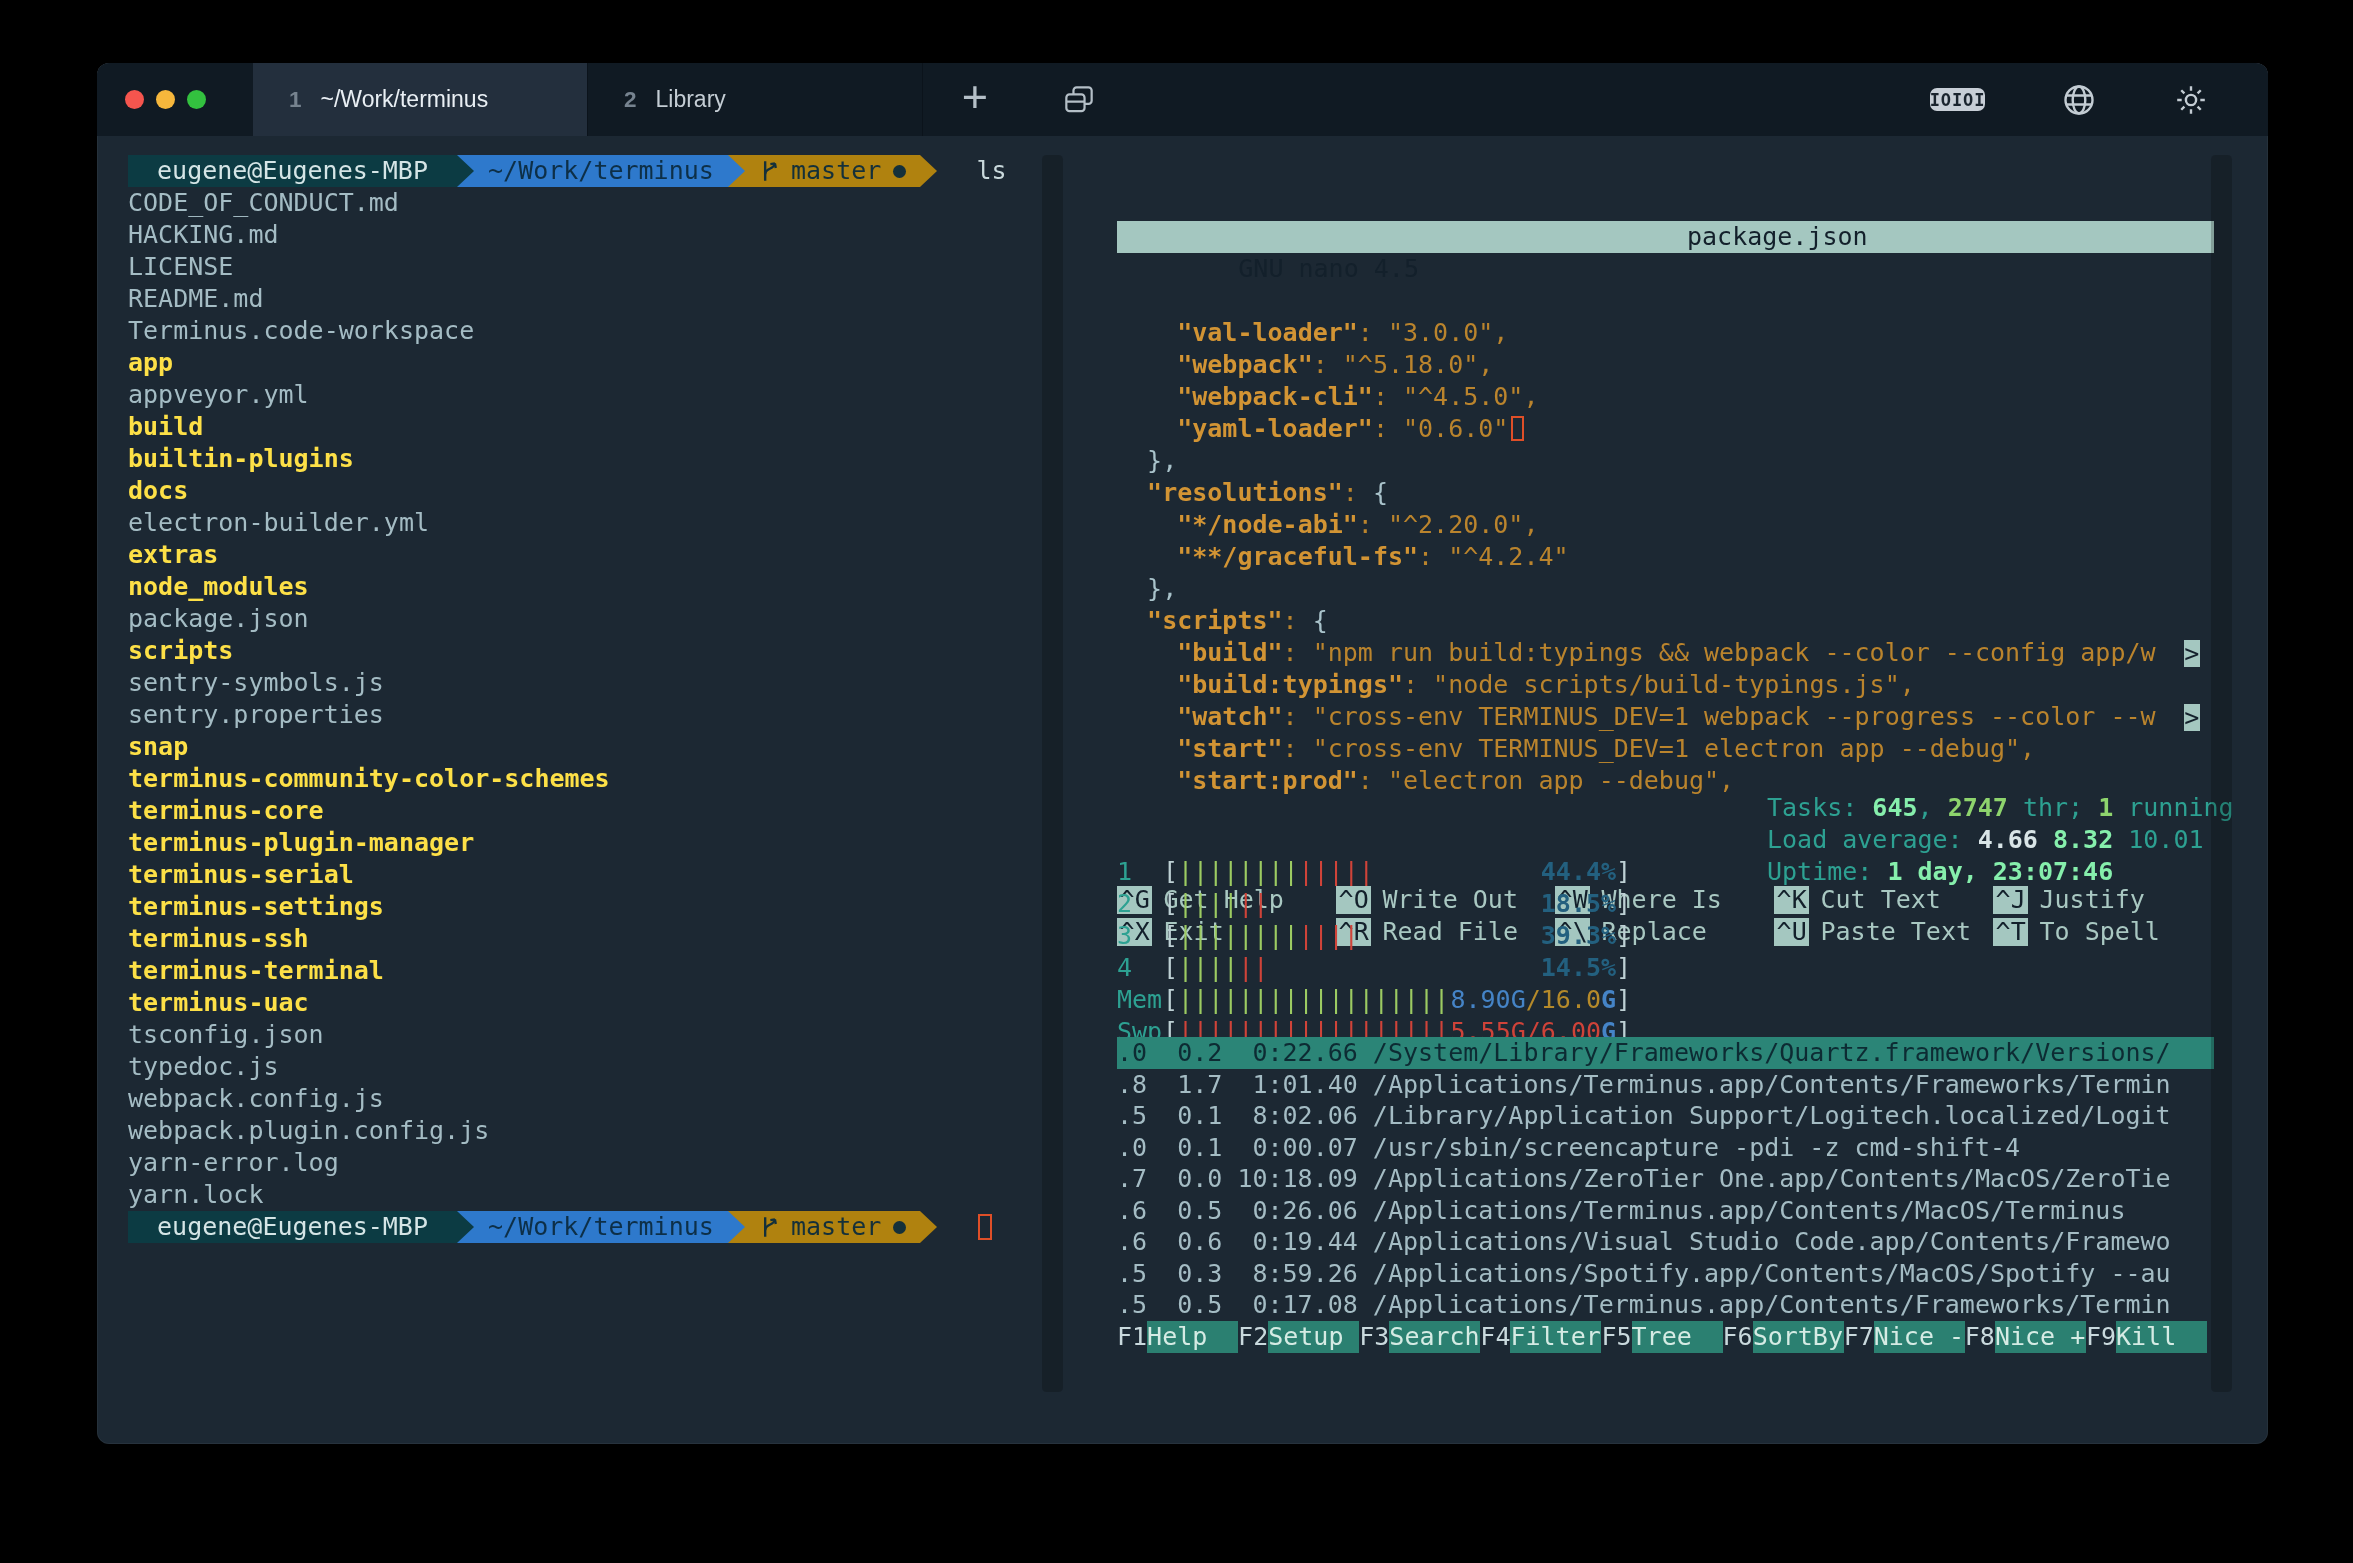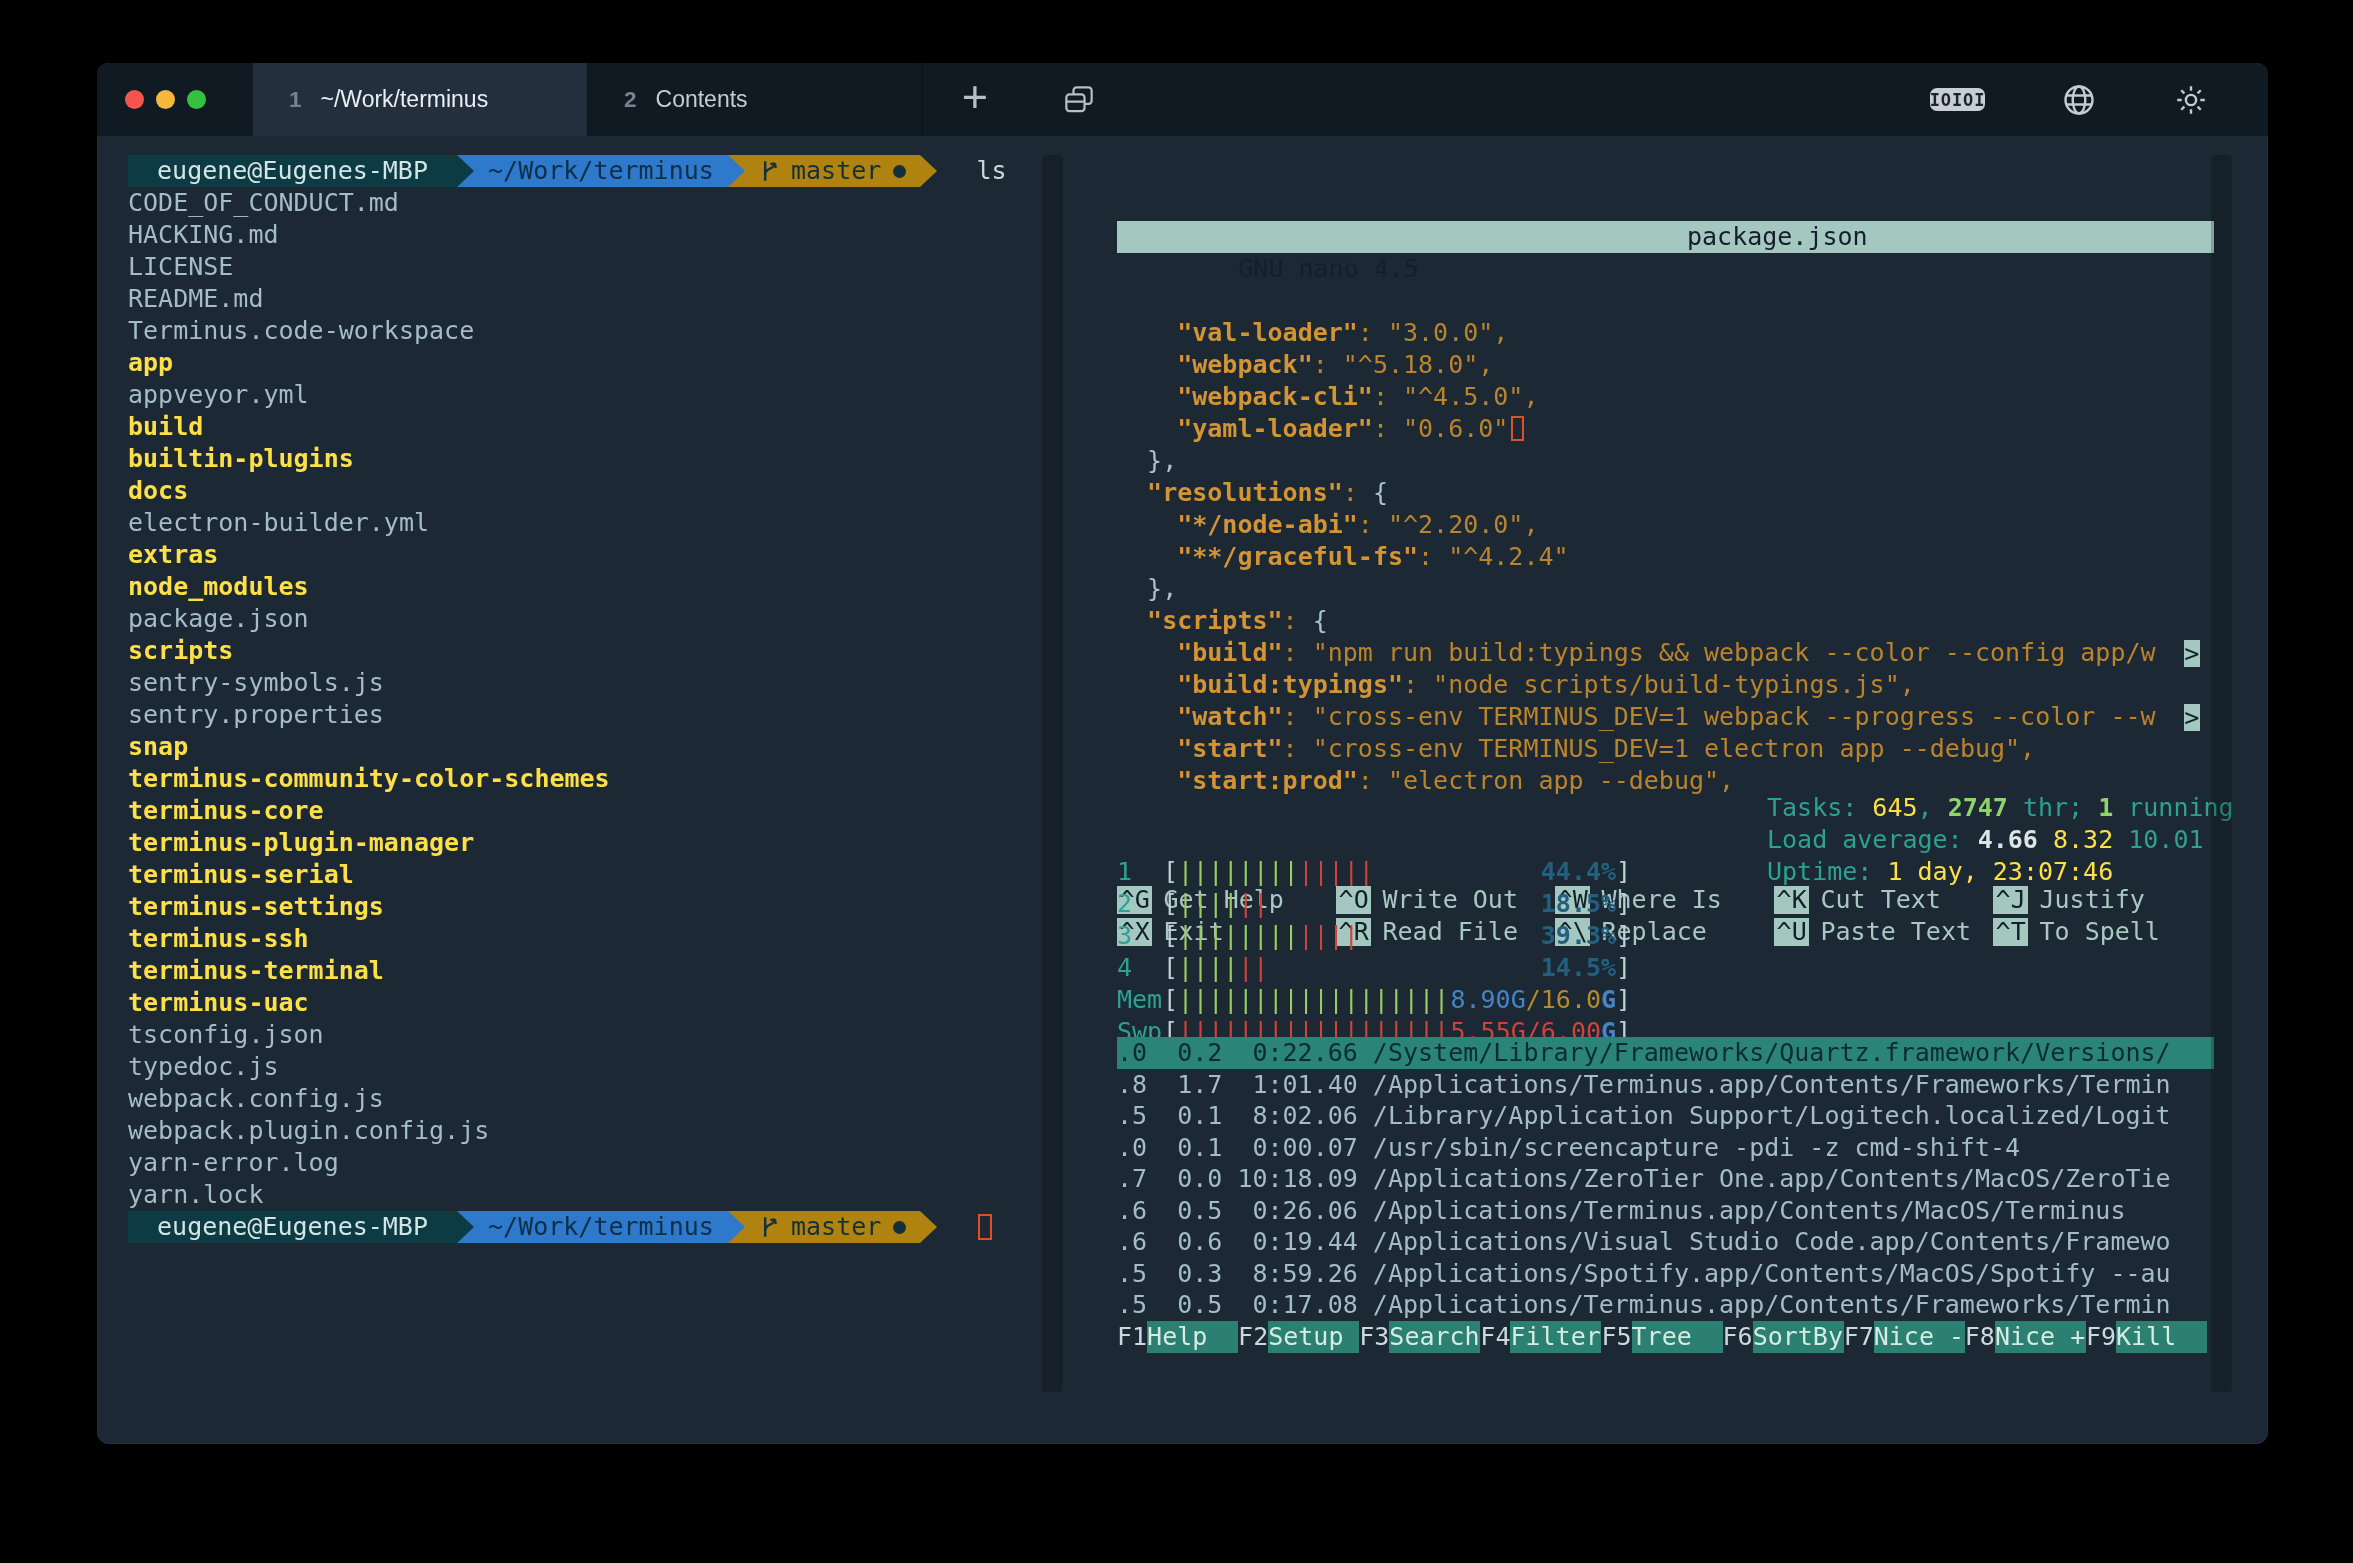--- a/index.html
+++ b/index.html
@@ -73,21 +73,21 @@
   .meter { height:32px; display:flex; }
   .mlabel { width:46px; color:#2da192; }
   .br { color:#bdd0d4; }
   .minner { position:relative; width:438px; }
   .bars { position:absolute; left:0; top:0; }
   .bgreen { color:#9ccb62; }
   .bred { color:#cf4339; }
   .mtext { position:absolute; right:0; top:0; }
   .pct { color:#23607f; font-weight:bold; }
   .t { color:#2da192; }
-  .tb { color:#fde047; font-weight:normal; }
+  .tb { color:#86efac; font-weight:bold; }
   .gb { color:#8ed46d; font-weight:bold; }
   .wb { color:#d9e5e7; font-weight:bold; }
   .blue { color:#4584c7; }
   .blueb { color:#4584c7; font-weight:bold; }
   .gold { color:#b58a2a; }
   .red { color:#cf4339; }
   #htop-info { position:absolute; left:650px; top:0; }
   .hrow { position:absolute; top:213px; left:0; width:100%; height:32px; background:#79b561; color:#15261c; }
   .hc { display:inline-block; width:30px; background:#2b8577; color:#a7d6cb; }
   .prow { position:absolute; left:0; width:100%; height:32px; color:#a4bcc4; }
@@ -114,21 +114,21 @@
       <span class="light" style="background:#f5554e"></span>
       <span class="light" style="background:#f6b73c"></span>
       <span class="light" style="background:#33c13f"></span>
     </div>
     <div class="tab active">
       <span class="tabnum">1</span>
       <span class="tabtitle">~/Work/terminus</span>
     </div>
     <div class="tab">
       <span class="tabnum">2</span>
-      <span class="tabtitle">Contents</span>
+      <span class="tabtitle">Library</span>
     </div>
     <div class="iconbtn">
       <span class="plus">+</span>
     </div>
     <div class="iconbtn">
       <span>
         <svg width="38" height="38" viewBox="0 0 24 24" fill="none" stroke="#b4bfc7" stroke-width="1.4">
           <rect x="8.5" y="4" width="11.5" height="10.5" rx="2"></rect>
           <rect x="4" y="8.5" width="11.5" height="10.5" rx="2" fill="#101a23"></rect>
           <line x1="4" y1="13" x2="15.5" y2="13"></line>

